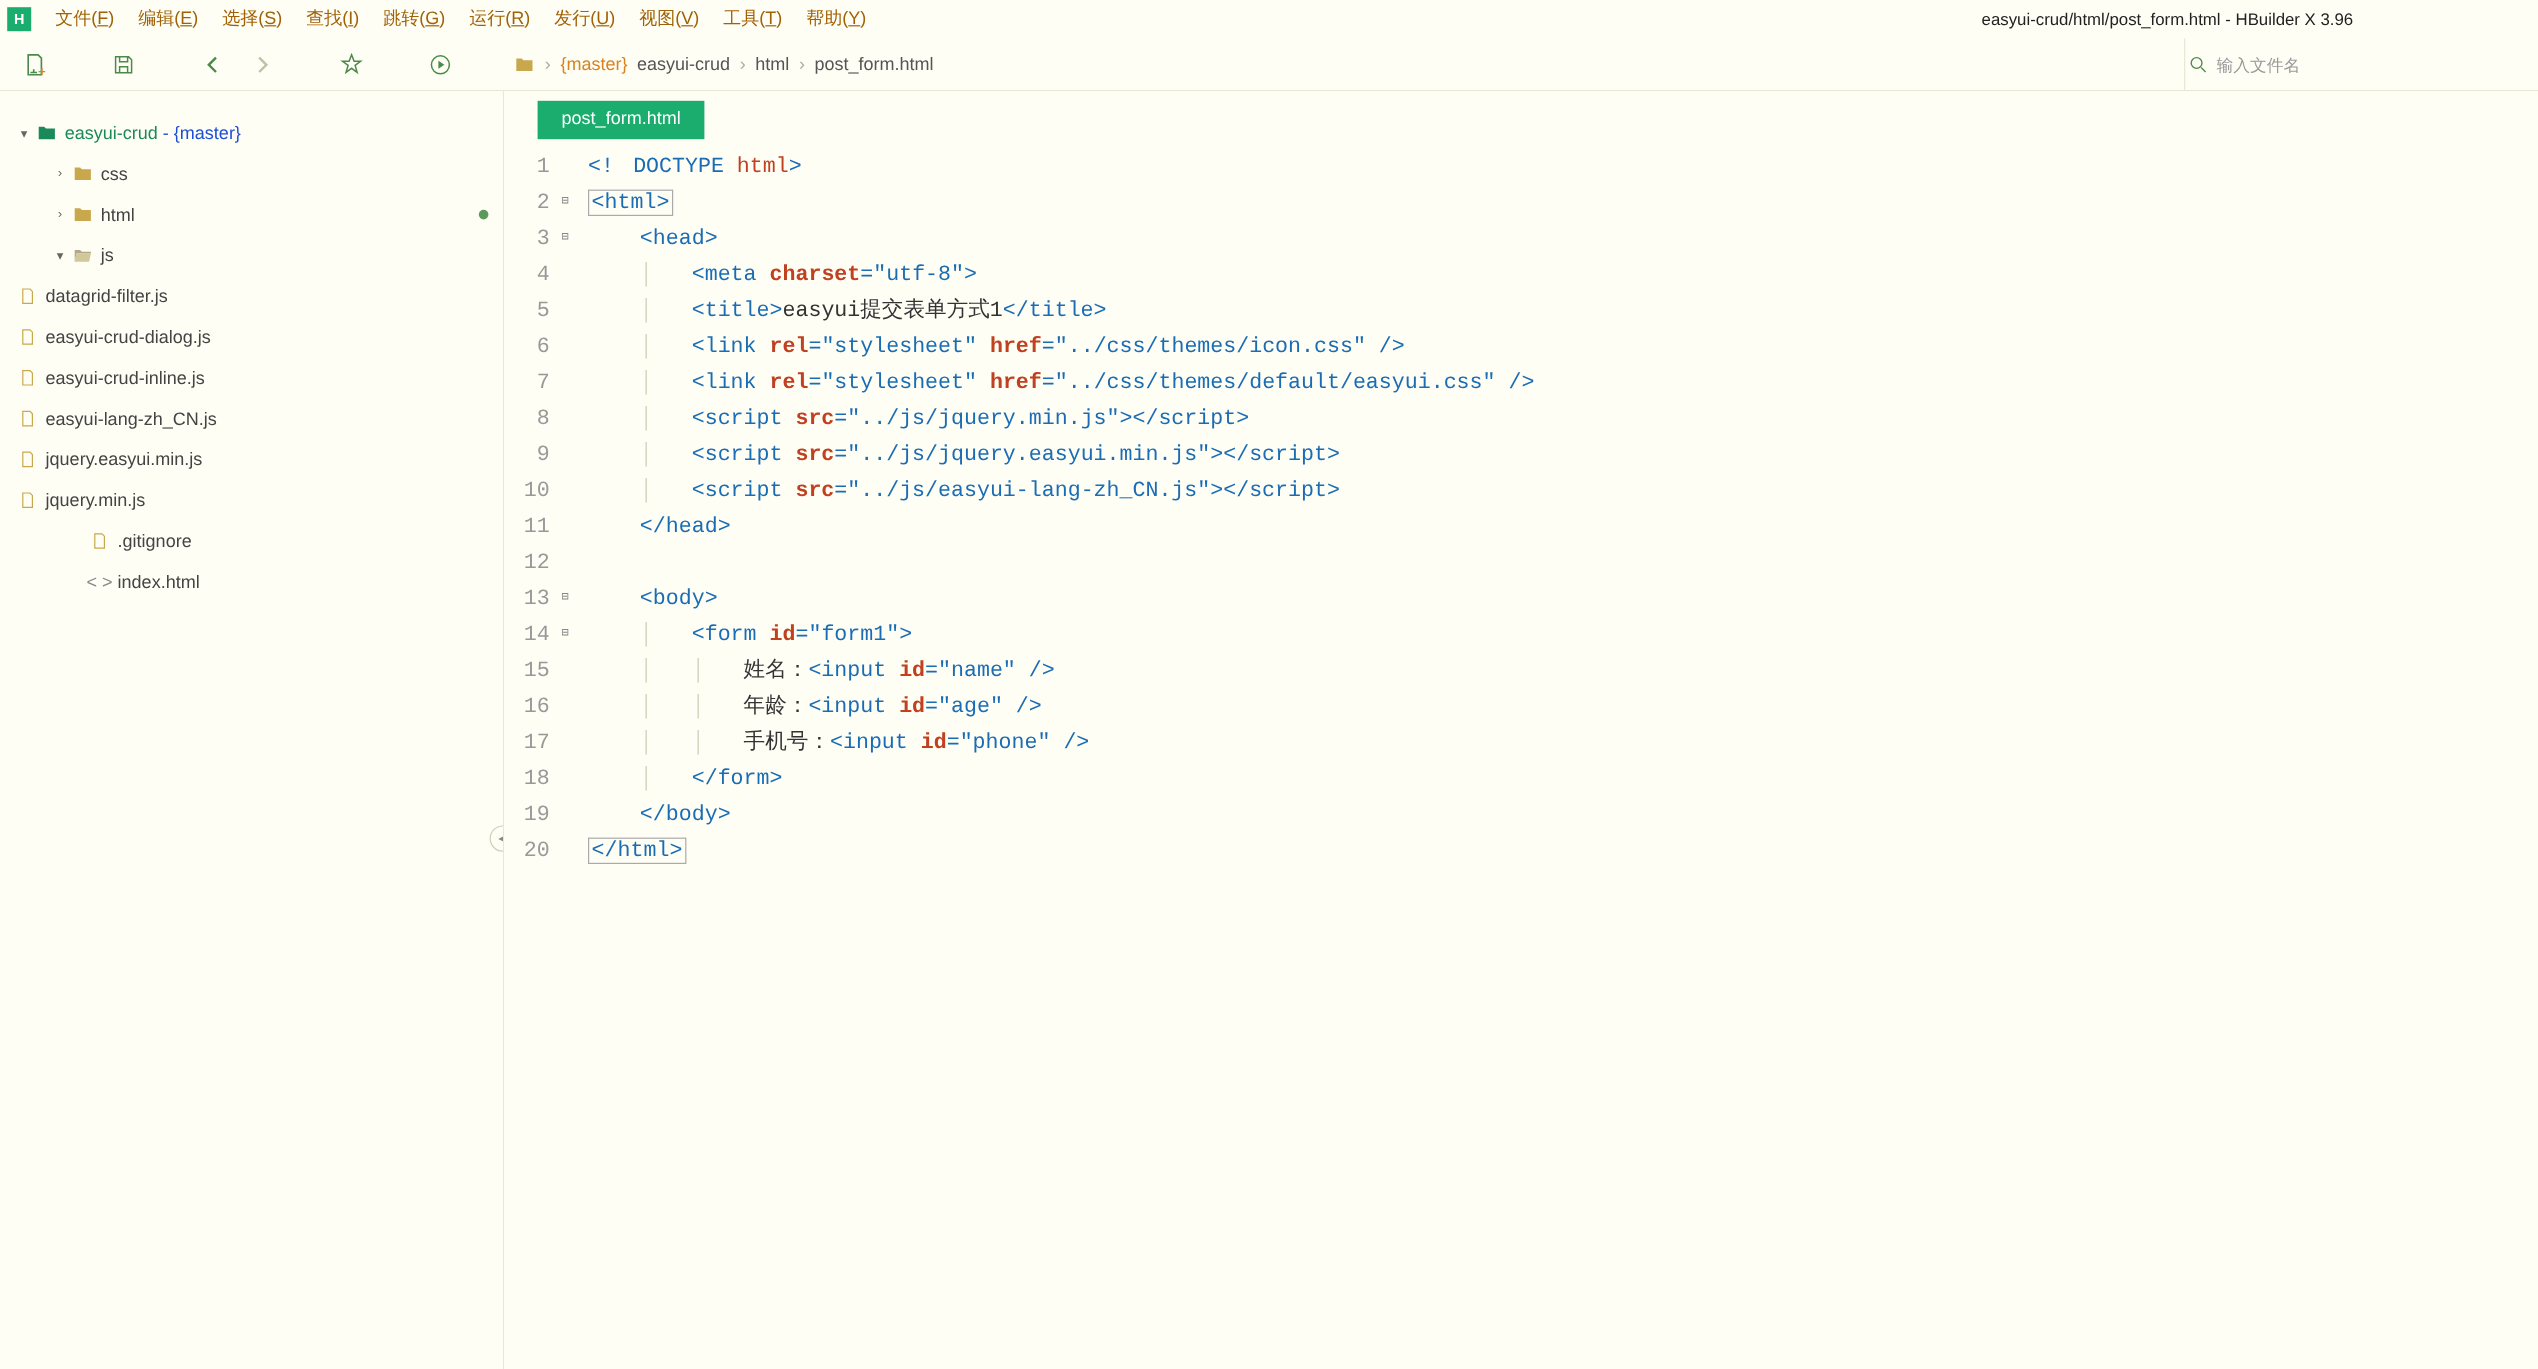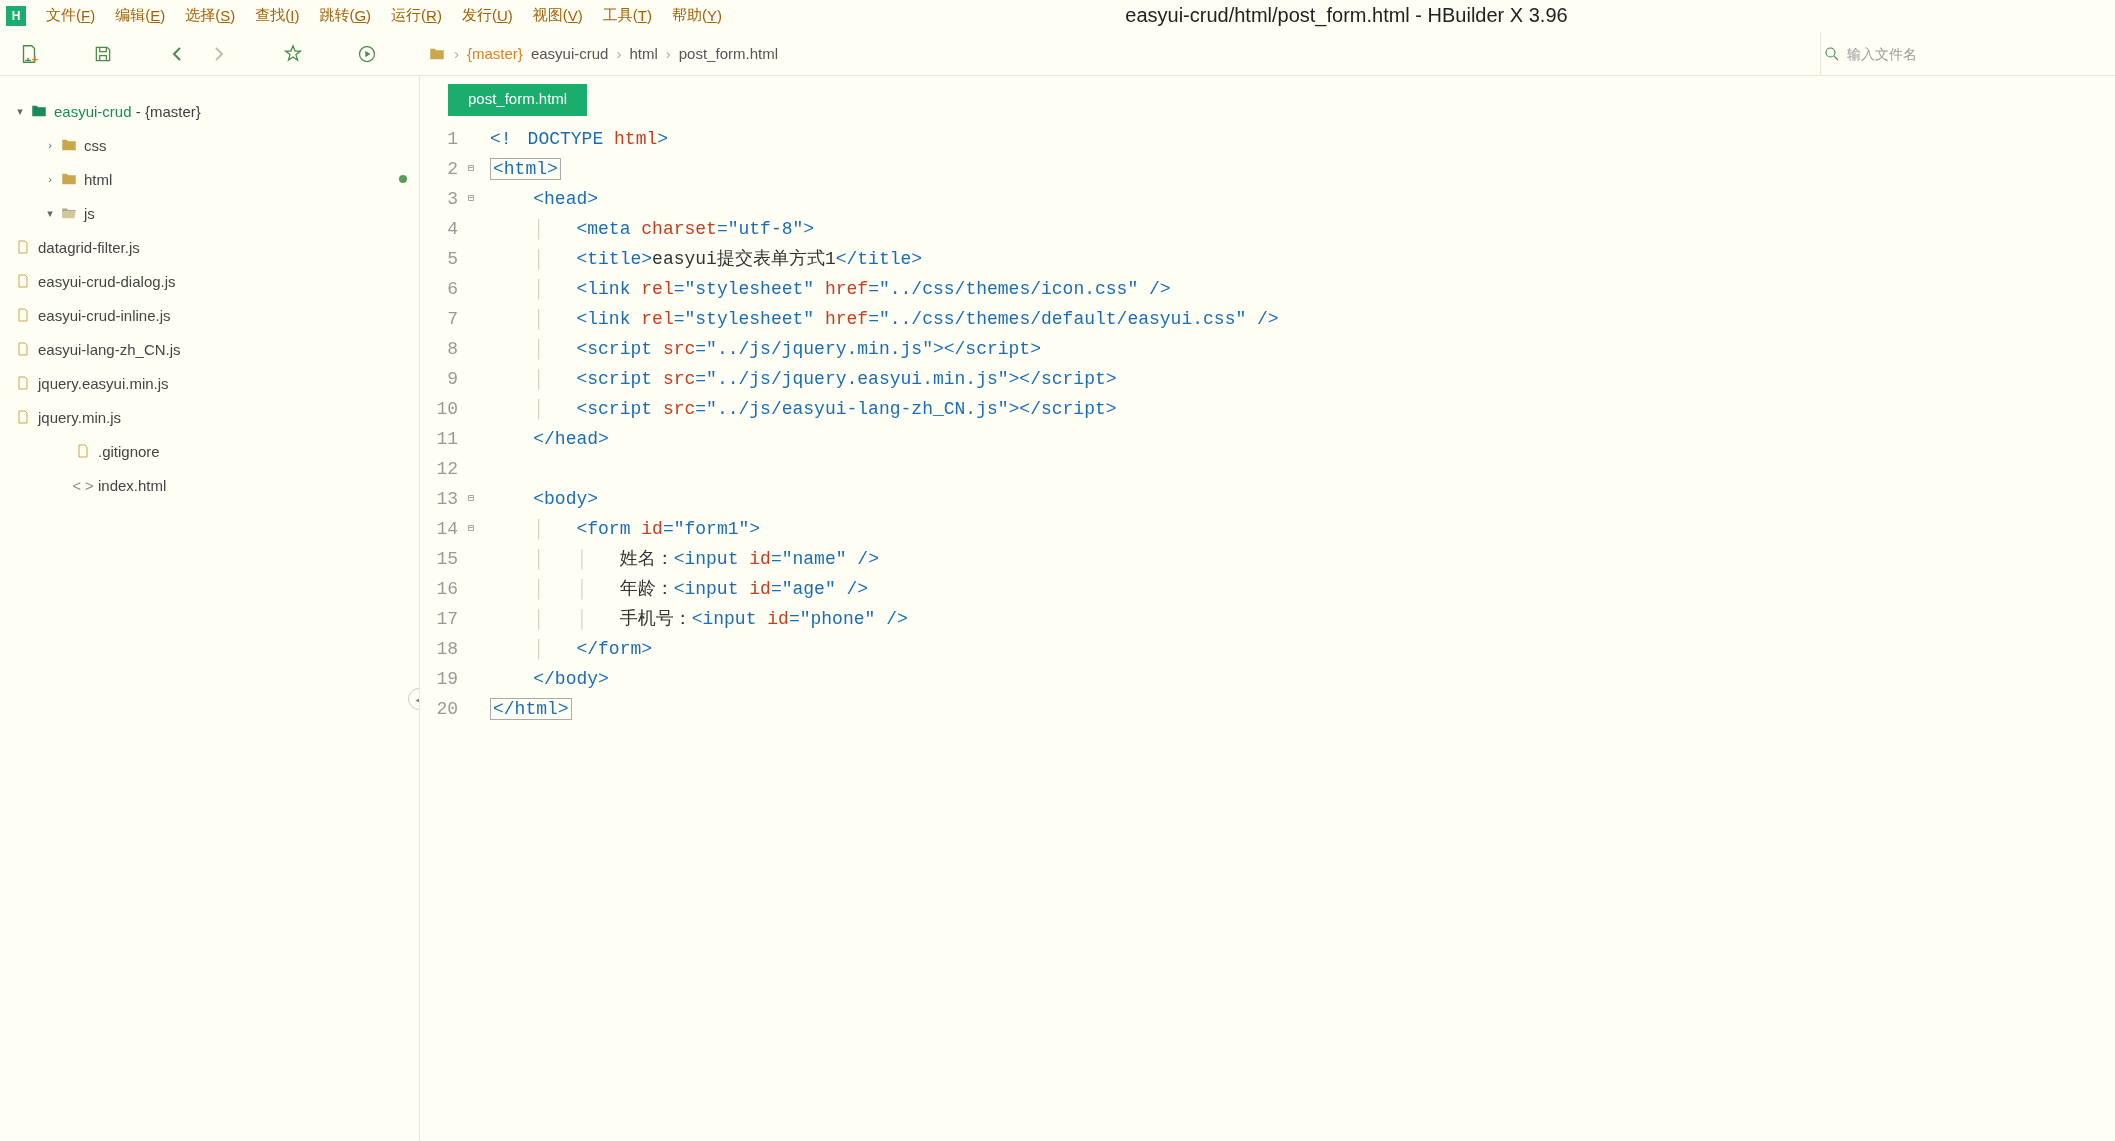--- a/index.html
+++ b/index.html
@@ -33,22 +33,22 @@
   height: 32px;
   display: flex;
   align-items: center;
   cursor: pointer;
   font-size: 15px;
   color: #a16207;
 }
 .menu-item u { text-decoration: underline; }
 .title-text {
   flex: 1;
-  text-align: center;
-  font-size: 20px;
+  text-align: right;
+  font-size: 14px;
   color: #222;
   padding-right: 150px;
 }
 .toolbar {
   display: flex;
   align-items: center;
   height: 44px;
   background: #fffef5;
   border-bottom: 1px solid #e8e6d4;
   padding: 0 8px;
@@ -121,21 +121,21 @@
 }
 .tree-icon {
   width: 22px;
   display: inline-flex;
   justify-content: center;
   margin-right: 4px;
 }
 .folder-icon { color: #c9a84d; }
 .html-icon { color: #888; }
 .tree-label { flex: 1; }
-.tree-branch-suffix { color: #404040; }
+.tree-branch-suffix { color: #1d4ed8; }
 .tree-row .dot {
   width: 8px; height: 8px; border-radius: 50%;
   background: #5a9a5a;
   margin-right: 12px;
 }
 .indent-1 { padding-left: 42px; }
 .indent-2 { padding-left: 72px; }
 .indent-3 { }
 .collapse-handle {
   position: absolute;
@@ -192,21 +192,21 @@
   user-select: none;
   font-size: 11px;
   text-align: center;
 }
 .code-lines { flex: 1; padding-left: 4px; }
 .code-line { white-space: pre; height: 30px; }
 .fold-line { height: 30px; display: flex; align-items: center; }
 .fold-marker { font-size: 10px; }
 .tok-punct { color: #1a6db5; }
 .tok-tag { color: #1a6db5; }
-.tok-attr { color: #c04020; }
+.tok-attr { color: #c04020; font-weight: bold; }
 .tok-str { color: #1a6db5; }
 .tok-doctype1 { color: #1a6db5; padding-left: 16px; }
 .tok-doctype2 { color: #c04020; }
 .tok-text { color: #333; }
 .boxed { border: 1px solid #aaa; padding: 0 2px; }
 .guide { color: #d8d6c0; }
 svg { display: block; }
 </style>
 </head>
 <body>

